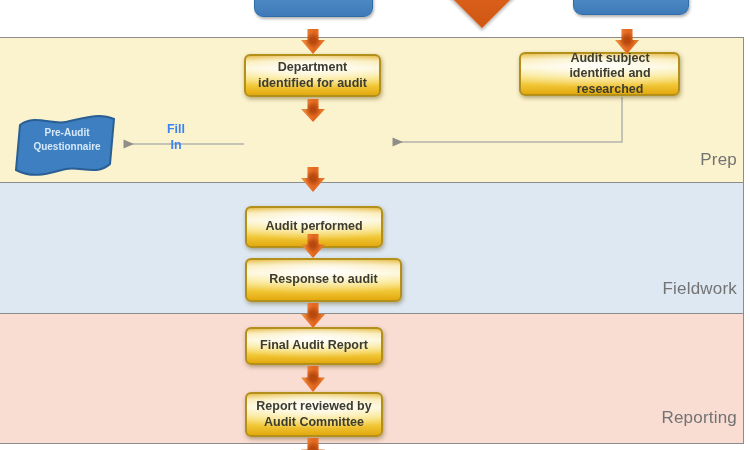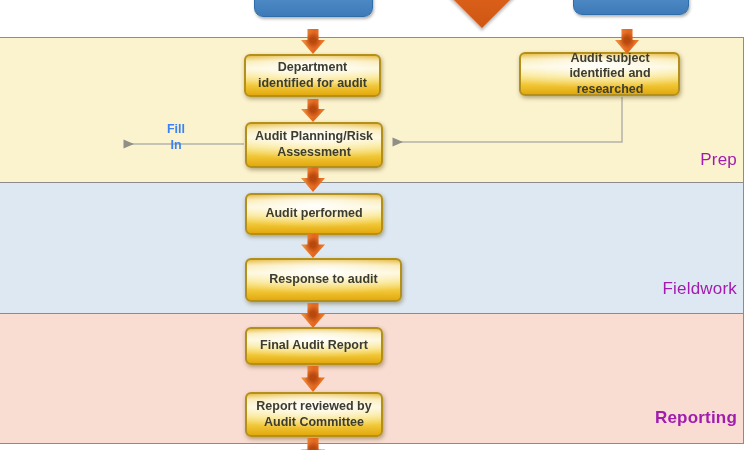--- a/index.html
+++ b/index.html
@@ -8,21 +8,21 @@
     font-family:"Liberation Sans", sans-serif;
   }
   
   .band{
     position:absolute;left:-2px;width:746px;border:1px solid #8c8c8c;box-sizing:border-box;
   }
   .band-prep{top:37px;height:146px;background:#fbf2ce;}
   .band-field{top:182px;height:132px;background:#dde8f2;}
   .band-report{top:313px;height:131px;background:#f9dcd2;}
   .band-label{
-    position:absolute;right:13px;font-size:17px;color:#a21caf;letter-spacing:.2px;
+    position:absolute;right:13px;font-size:17px;color:#737373;letter-spacing:.2px;
   }
   
   .gold{
     position:absolute;box-sizing:border-box;
     border:2px solid #b3901c;border-radius:6px;
     background:
       radial-gradient(ellipse 90% 60% at 50% 28%, rgba(255,255,255,.95), rgba(255,255,255,0) 95%),
       linear-gradient(180deg,#dfa913 0%,#f7e396 14%,#fdf4cd 32%,#f9e27a 55%,#f2c93a 75%,#e3a90e 100%);
     box-shadow:1px 2px 4px rgba(90,70,10,.45);
     color:#3c3c30;font-weight:bold;font-size:12.5px;line-height:1.25;
@@ -81,40 +81,48 @@
       </marker>
     </defs>
     <path d="M622,97 L622,142 L394,142" fill="none" stroke="#b3b3aa" stroke-width="1.5" marker-end="url(#arrowL)"></path>
     <path d="M244,144 L125,144" fill="none" stroke="#b3b3aa" stroke-width="1.5" marker-end="url(#arrowL)"></path>
   </svg>
 
   <div class="bluebox" style="left:254px;top:-22px;width:117px;height:37px;"></div>
   <div class="diamond"></div>
   <div class="bluebox" style="left:573px;top:-22px;width:114px;height:35px;"></div>
 
+  <div class="flag-wrap">
+    <svg width="108" height="70" viewBox="0 0 108 70">
+      <path d="M7,15 C22,4 38,15 53,12 C68,9 85,2 101,9 L97,54 C84,66 67,56 53,59 C39,62 22,70 3,60 Z" fill="#3e7fc1" stroke="#2a5f94" stroke-width="2"></path>
+    </svg>
+    <div class="flag-text">
+      <div>Pre-Audit</div>
+      <div>Questionnaire</div>
+    </div>
+  </div>
 
   <div class="gold" style="left:244px;top:54px;width:137px;height:43px;">Department identified for audit</div>
   <div class="gold" style="left:519px;top:52px;width:161px;height:44px;padding-left:27px;">Audit subject identified and researched</div>
-  <div class="gold" style="left:245px;top:122px;width:138px;height:46px;">Audit Planning/Risk Assessment</div>
-  <div class="gold" style="left:245px;top:193px;width:138px;height:42px;">Audit performed</div>
+  <div class="gold" style="left:245px;top:206px;width:138px;height:42px;">Audit performed</div>
   <div class="gold" style="left:245px;top:258px;width:157px;height:44px;">Response to audit</div>
   <div class="gold" style="left:245px;top:327px;width:138px;height:38px;">Final Audit Report</div>
   <div class="gold" style="left:245px;top:392px;width:138px;height:45px;">Report reviewed by Audit Committee</div>
 
   <div class="blockarrow" style="left:301px;top:29px;height:25px;"></div>
   <div class="blockarrow" style="left:615px;top:29px;height:25px;"></div>
   <div class="blockarrow" style="left:301px;top:99px;height:23px;"></div>
   <div class="blockarrow" style="left:301px;top:167px;height:25px;"></div>
   <div class="blockarrow" style="left:301px;top:234px;height:24px;"></div>
   <div class="blockarrow" style="left:301px;top:303px;height:25px;"></div>
   <div class="blockarrow" style="left:301px;top:366px;height:26px;"></div>
   <div class="blockarrow" style="left:301px;top:438px;height:26px;"></div>
 
   <div class="fill-in">
     <div>Fill</div>
     <div>In</div>
   </div>
 
   <div class="band-label" style="top:150px;">Prep</div>
   <div class="band-label" style="top:279px;margin-left:32px;">Fieldwork</div>
-  <div class="band-label" style="top:408px;font-weight:bold;">Reporting</div>
+  <div class="band-label" style="top:408px;">Reporting</div>
 
 </div>
 
 </body></html>

